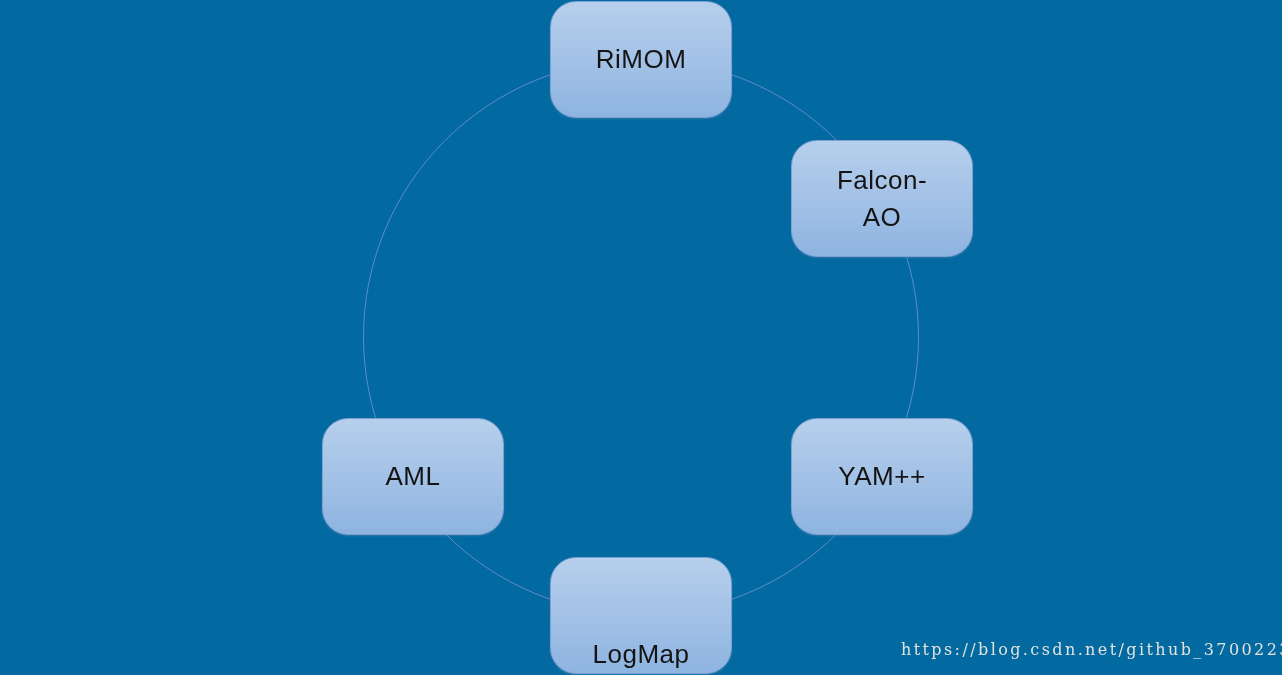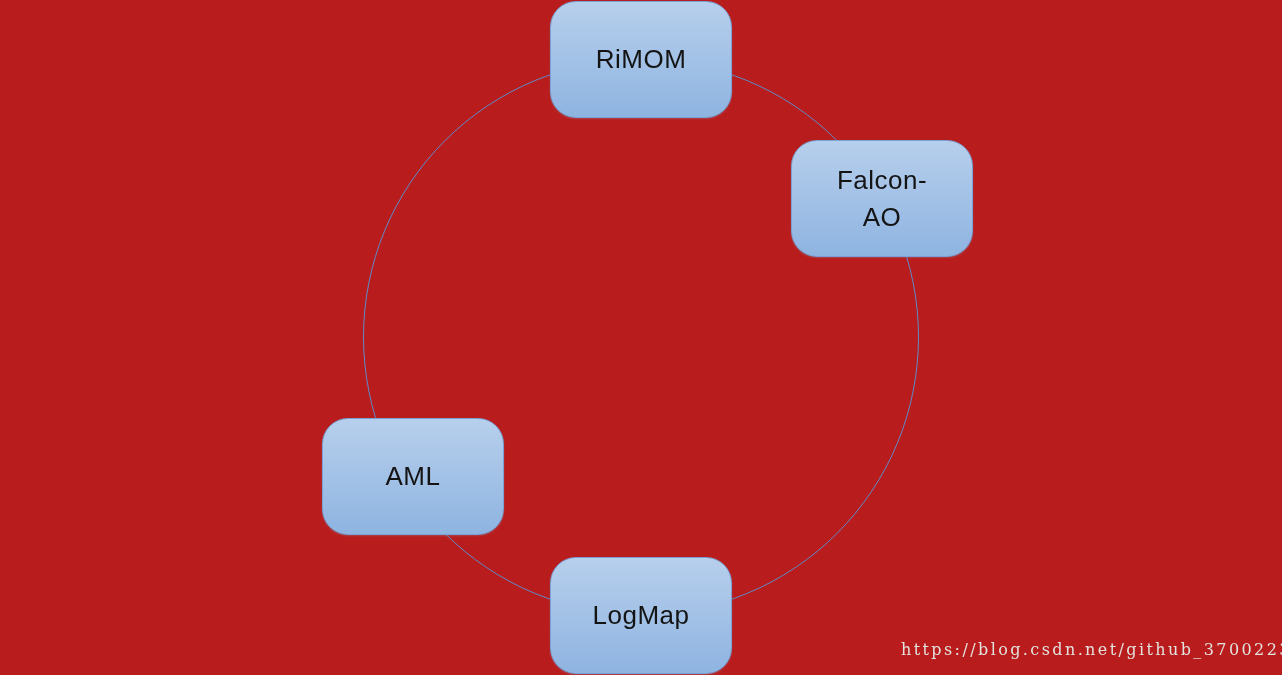--- a/index.html
+++ b/index.html
@@ -4,21 +4,21 @@
 <style>
   html, body {
     margin: 0;
     padding: 0;
     background: #ffffff;
   }
   .canvas {
     position: relative;
     width: 1282px;
     height: 675px;
-    background: #b91c1c;
+    background: #0369a1;
     overflow: hidden;
     font-family: "Liberation Sans", sans-serif;
   }
   .cycle-circle {
     position: absolute;
     left: 363px;
     top: 59px;
     width: 556px;
     height: 556px;
     border: 1.5px solid #5e8bc9;
@@ -46,21 +46,21 @@
     color: #141414;
     text-align: center;
     white-space: pre-line;
     letter-spacing: 0.5px;
   }
   .pos-top          { left: 550px; top: 1px;   }
   .pos-top-left     { left: 310px; top: 140px; }
   .pos-top-right    { left: 791px; top: 140px; }
   .pos-bottom-left  { left: 322px; top: 418px; }
   .pos-bottom-right { left: 791px; top: 418px; }
-  .pos-bottom       { left: 550px; top: 557px; }
+  .pos-bottom       { left: 550px; top: 557px; align-items: flex-end; }
   .watermark {
     position: absolute;
     left: 901px;
     top: 640px;
     font-family: "DejaVu Serif", "Liberation Serif", serif;
     font-size: 16px;
     letter-spacing: 2.4px;
     color: #e2e2de;
     white-space: nowrap;
     z-index: 3;
@@ -75,20 +75,23 @@
 
   <div class="node pos-top">
     <span class="node-label">RiMOM</span>
   </div>
 
   <div class="node pos-top-right">
     <span class="node-label">Falcon-
 AO</span>
   </div>
 
+  <div class="node pos-bottom-right">
+    <span class="node-label">YAM++</span>
+  </div>
 
   <div class="node pos-bottom">
     <span class="node-label">LogMap</span>
   </div>
 
   <div class="node pos-bottom-left">
     <span class="node-label">AML</span>
   </div>
 
 

